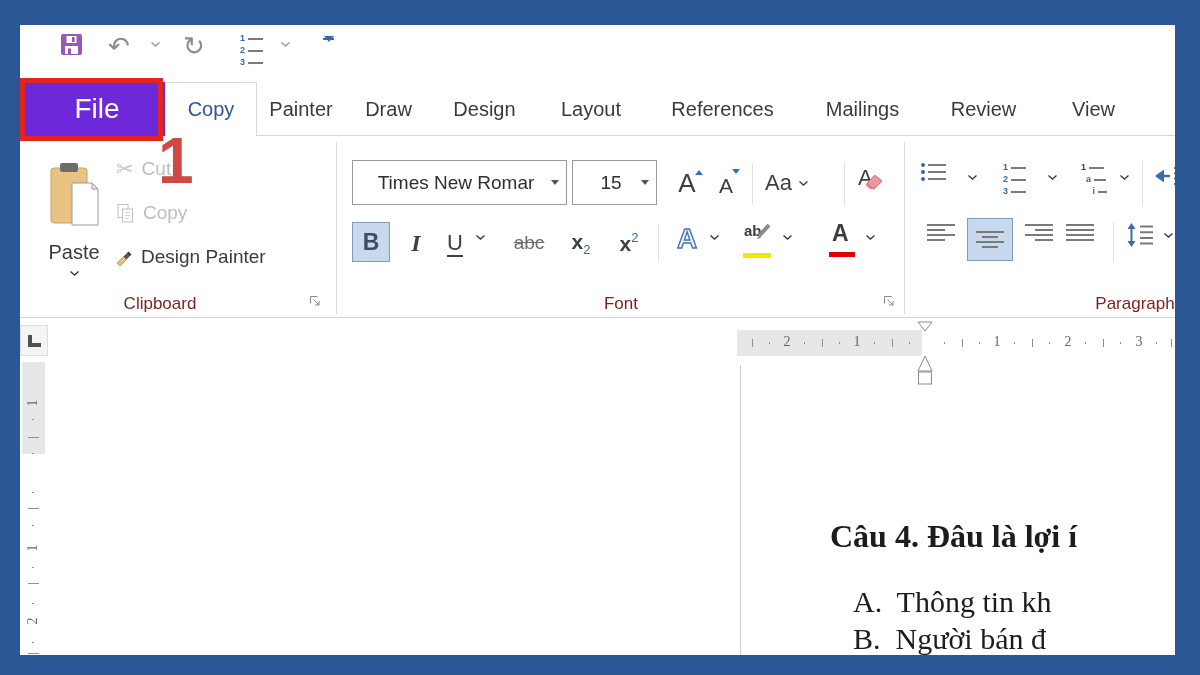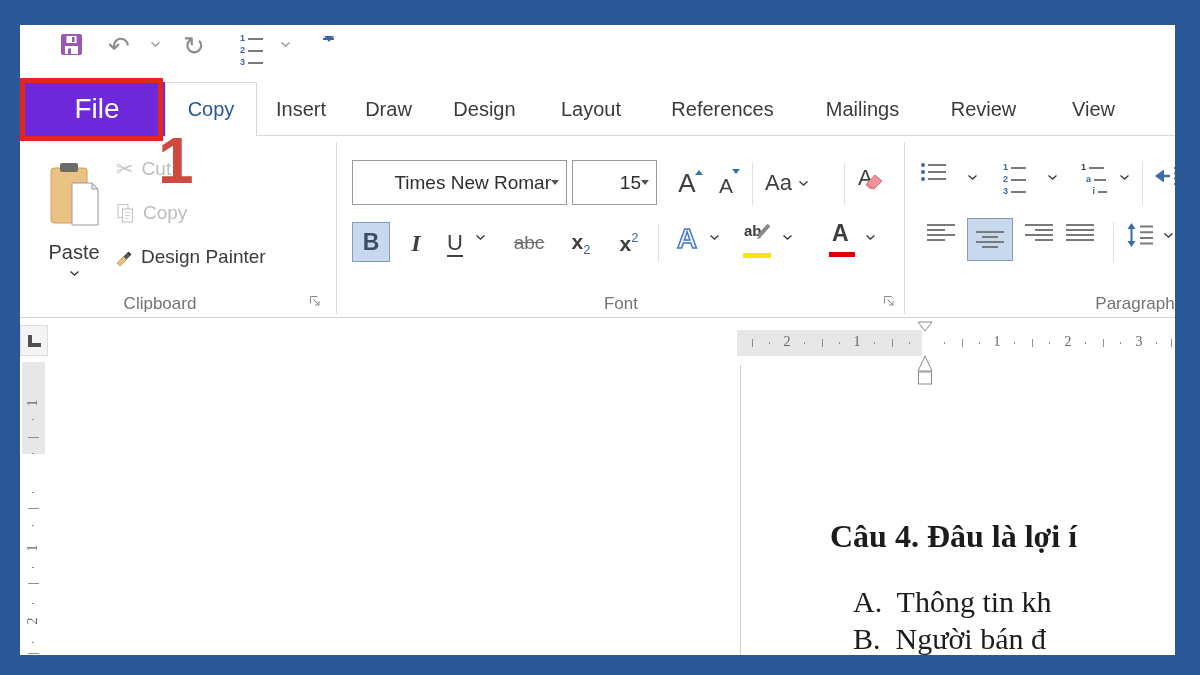--- a/index.html
+++ b/index.html
@@ -23,28 +23,28 @@
   
   .tab { position: absolute; top: 57px; height: 54px; font-size: 20px; color: #3b3b3b; text-align: center; }
   .tab.active { background: #fff; color: #2b579a; border: 1px solid #d8d8d8; border-bottom: none; z-index: 3; }
   .tab-file { position: absolute; left: 5px; top: 57px; width: 144px; height: 54px; background: #6d28d9; color: #fff; font-size: 28px; text-align: center; z-index: 2; }
   .tabline { position: absolute; left: 0; top: 110px; width: 1155px; height: 1px; background: #d8d8d8; z-index: 1; }
   .red-box { position: absolute; left: 0; top: 53px; width: 143px; height: 63px; border: 5px solid #e3261d; z-index: 6; pointer-events: none; }
   .step-num { position: absolute; left: 138px; top: 104px; font-size: 64px; font-weight: bold; color: #cc4a42; z-index: 6; line-height: 1; }
 
   
   .group { position: absolute; top: 111px; height: 181px; }
-  .grp-label { position: absolute; font-size: 17px; color: #737373; text-align: center; }
+  .grp-label { position: absolute; font-size: 17px; color: #7f1d1d; text-align: center; }
   .grp-sep { position: absolute; width: 1px; background: #dcdcdc; }
   .ribbon-bottom { position: absolute; left: 0; top: 292px; width: 1155px; height: 1px; background: #d4d4d4; }
   .rbtn { position: absolute; display: flex; align-items: center; gap: 8px; font-size: 19px; color: #3b3b3b; }
   .rbtn.disabled { color: #bdbdbd; }
   .chev { display: block; }
   .combo { position: absolute; border: 1px solid #999; display: flex; align-items: center; background: #fff; }
-  .combo .val { font-size: 19px; color: #2f2f2f; padding-left: 8px; flex: 1; text-align: right; }
+  .combo .val { font-size: 19px; color: #2f2f2f; padding-left: 8px; flex: 1; text-align: center; }
   .tri-down { width: 0; height: 0; border: 4px solid transparent; border-top: 5px solid #555; margin-right: 7px; margin-top: 4px; }
   .fontA { font-size: 23px; color: #3f3f3f; line-height: 1; }
   .tri-up-sm { position:absolute; width:0; height:0; border:4px solid transparent; border-bottom:5px solid #2e75b6; }
   .tri-dn-sm { position:absolute; width:0; height:0; border:4px solid transparent; border-top:5px solid #2e75b6; }
   .toggle-on { background: #c9d9ed; border: 1px solid #7f9cbd; }
   .bar-swatch { position: absolute; left: 2px; bottom: 0; height: 5px; }
   .al { display: flex; flex-direction: column; gap: 3px; }
   .al span { display: block; height: 2px; background: #7a7a7a; }
   .al.left { align-items: flex-start; } .al.center { align-items: center; }
   .al.right { align-items: flex-end; } .al.just { align-items: stretch; }
@@ -117,21 +117,21 @@
         <span>
           <span class="cust-bar"></span>
           <span class="tri-down-blue"></span>
         </span>
       </button>
     </div>
 
     <div class="tabline"></div>
     <button class="tab-file">File</button>
     <button class="tab active" style="left:145px;width:92px;">Copy</button>
-    <button class="tab" style="left:237px;width:88px;">Insert</button>
+    <button class="tab" style="left:237px;width:88px;">Painter</button>
     <button class="tab" style="left:325px;width:87px;">Draw</button>
     <button class="tab" style="left:412px;width:105px;">Design</button>
     <button class="tab" style="left:517px;width:108px;">Layout</button>
     <button class="tab" style="left:625px;width:155px;">References</button>
     <button class="tab" style="left:780px;width:125px;">Mailings</button>
     <button class="tab" style="left:905px;width:117px;">Review</button>
     <button class="tab" style="left:1022px;width:103px;">View</button>
     <button class="tab" style="left:1125px;width:105px;">Help</button>
     <div class="red-box"></div>
     <div class="step-num">1</div>

